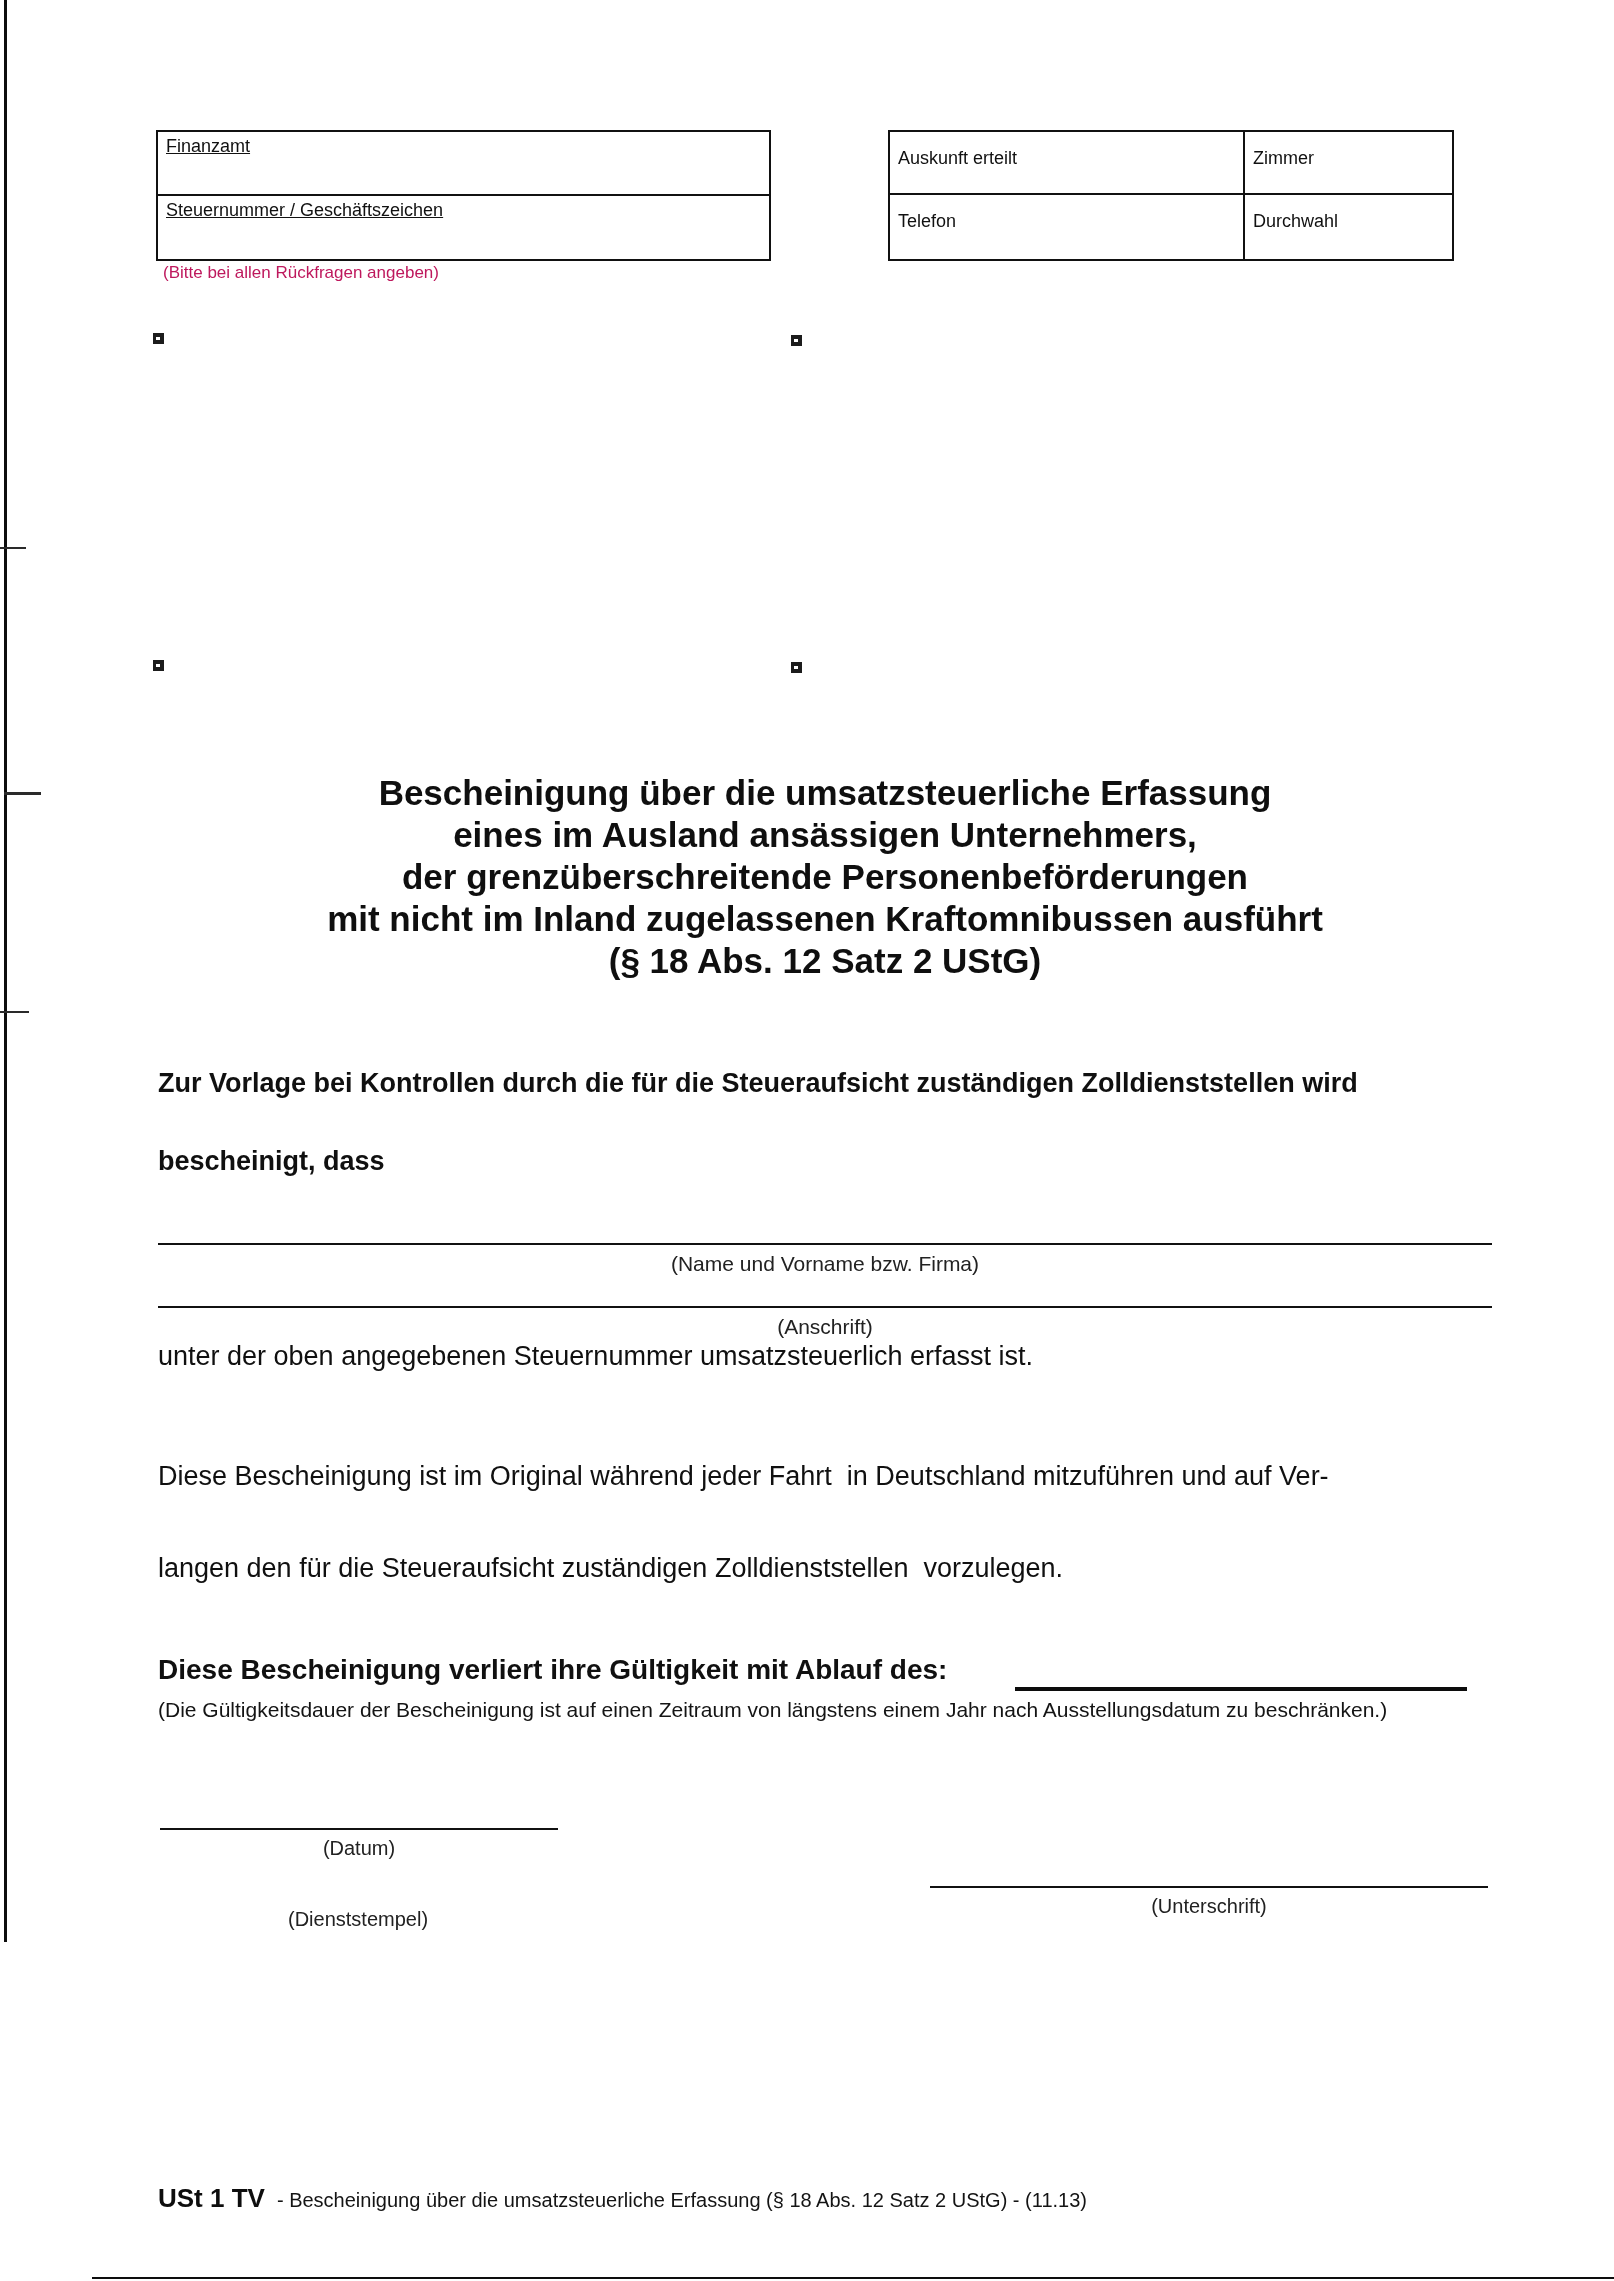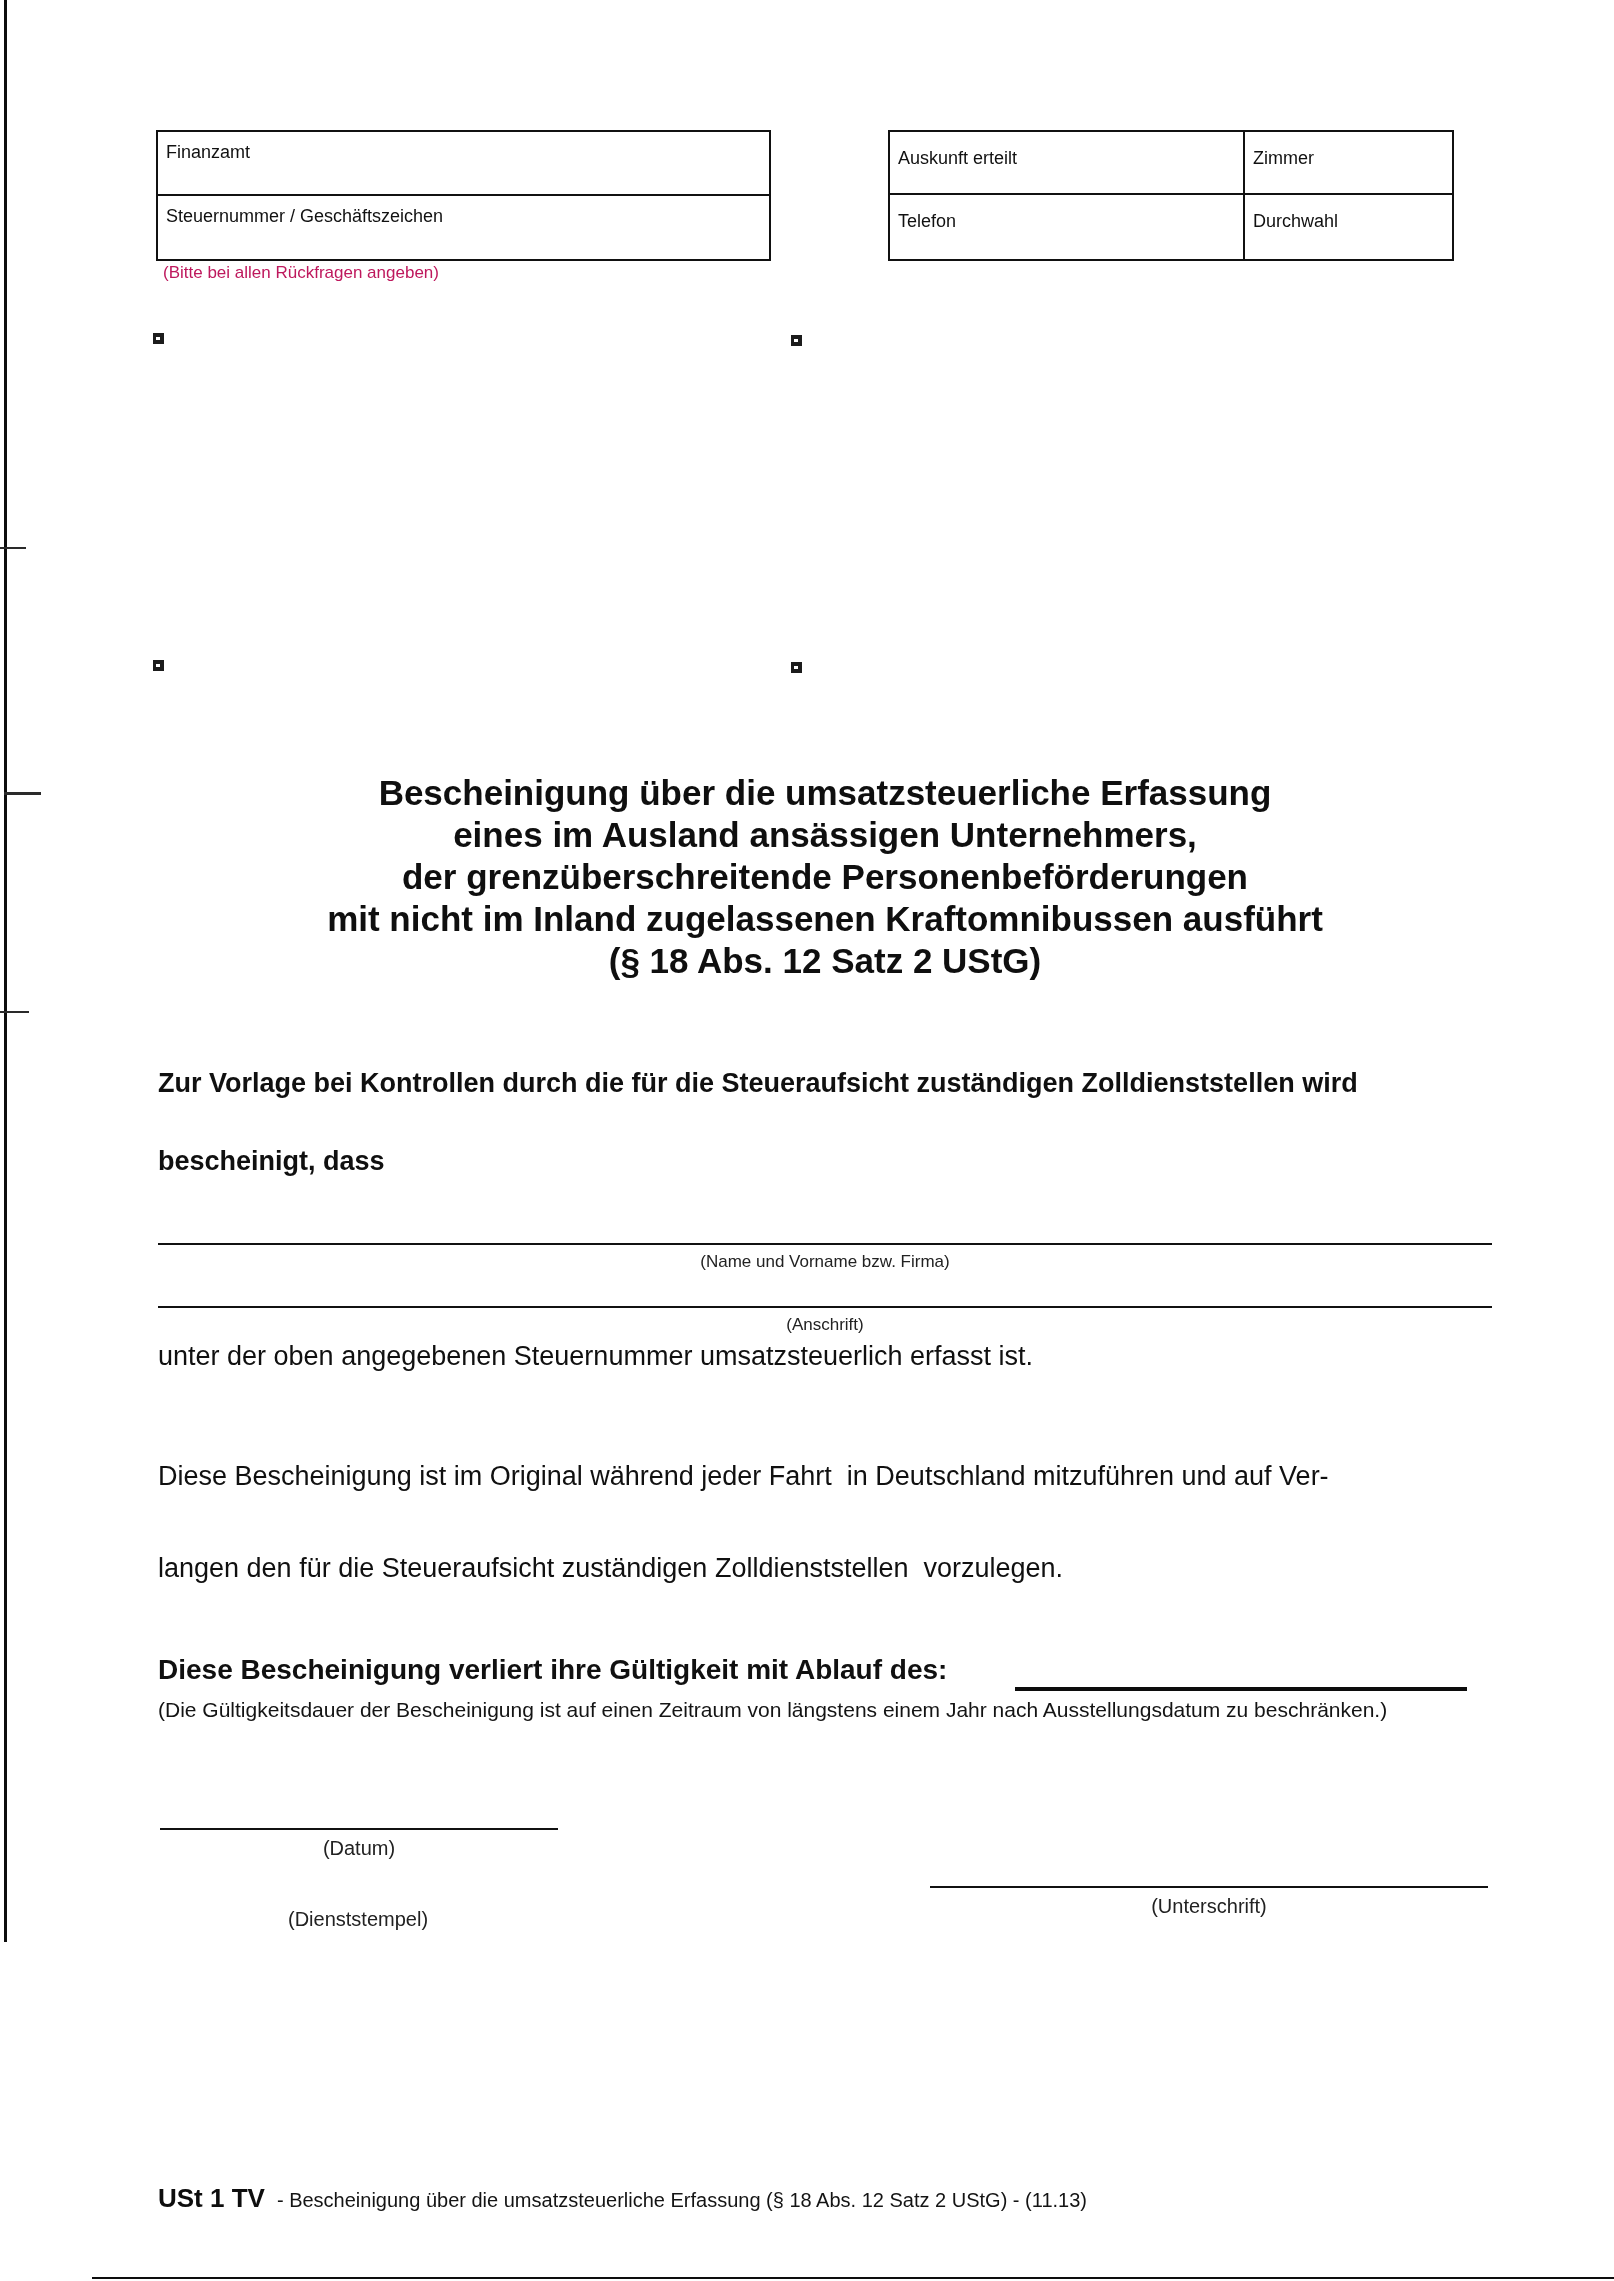--- a/index.html
+++ b/index.html
@@ -20,21 +20,21 @@
   .fold-mark   { background:#2a2a2a; height:2px; }
   .fm1 { left:0; top:547px;  width:26px; }
   .fm2 { left:4px; top:792px; width:37px; height:3px; }
   .fm3 { left:0; top:1011px; width:29px; }
 
   
   .fin-box {
     left:156px; top:130px; width:615px; height:131px;
     border:2px solid #111; box-sizing:border-box;
   }
-  .fin-box .cell { box-sizing:border-box; height:62px; padding:10px 8px; font-size:18px; line-height:21px; }
+  .fin-box .cell { box-sizing:border-box; height:62px; padding:4px 8px; font-size:18px; line-height:21px;text-decoration:underline; }
   .fin-box .cell.second { border-top:2px solid #111; height:65px; }
   .fin-note { left:163px; top:263px; font-size:17px; color:#be185d; }
 
   .contact-box {
     left:888px; top:130px; width:566px; height:131px;
     border:2px solid #111; box-sizing:border-box;
     display:grid; grid-template-columns:353px 1fr; grid-template-rows:61px 1fr;
   }
   .contact-box .cell { box-sizing:border-box; padding:16px 8px; font-size:18px; line-height:21px; }
   .contact-box .cell.c2, .contact-box .cell.c4 { border-left:2px solid #111; }
@@ -49,21 +49,21 @@
     left:158px; top:772px; width:1334px;
     text-align:center; font-weight:bold;
     font-size:35px; line-height:42px; color:#0f0f0f;
   }
 
   
   .bodytext { font-size:27px; color:#101010; white-space:pre-wrap; }
   .bold { font-weight:bold; }
 
   .rule { background:#111; height:2px; }
-  .caption { font-size:17px; color:#222; text-align:center; }
+  .caption { font-size:21px; color:#222; text-align:center; }
   .caption-sm { font-size:20px; color:#222; text-align:center; }
 
   .validity-line { left:1015px; top:1687px; width:452px; height:4px; background:#0c0c0c; }
   .validity-note { left:158px; top:1698px; font-size:21px; color:#141414; }
 
   .footer { left:158px; top:2183px; display:flex; align-items:baseline; gap:12px; }
   .footer .fid  { font-size:26px; font-weight:bold; color:#0d0d0d; }
   .footer .fdesc { font-size:20px; color:#141414; }
 </style>
 </head>

